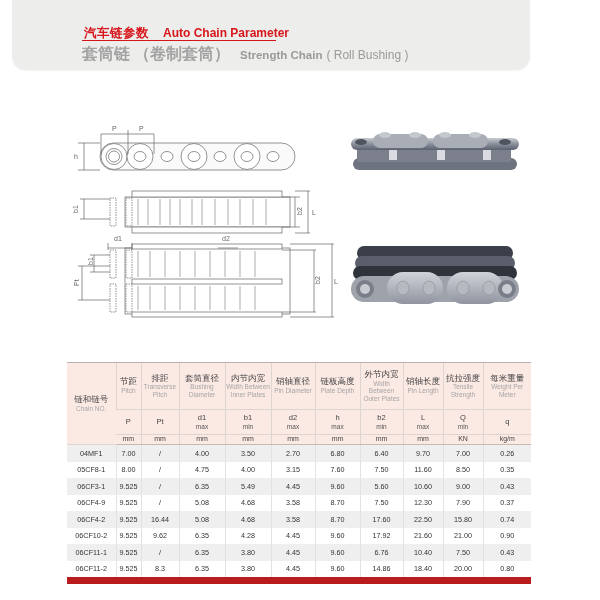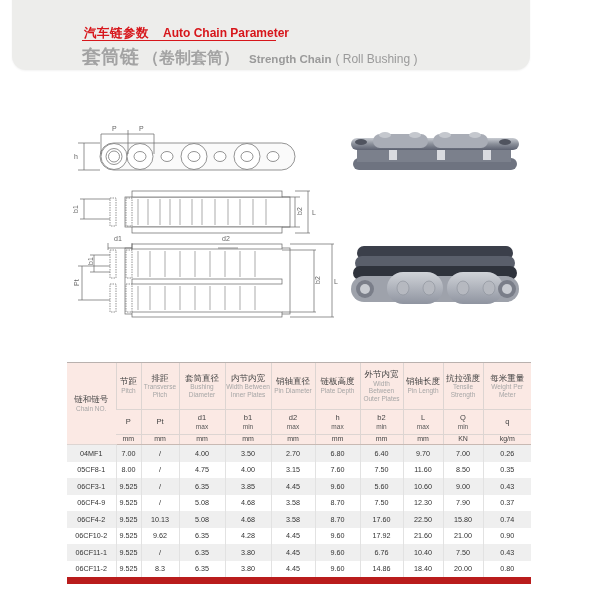--- a/index.html
+++ b/index.html
@@ -3,21 +3,21 @@
 <meta charset="utf-8">
 <style>
   html,body{margin:0;padding:0;background:#ffffff;}
   body{width:600px;height:600px;position:relative;overflow:hidden;font-family:"Liberation Sans","DejaVu Sans",sans-serif;}
   .header-panel{position:absolute;left:12px;top:-10px;width:518px;height:80px;background:#ededeb;border-radius:0 0 14px 14px;box-shadow:0 1px 2px rgba(0,0,0,0.05);}
   .header-line1{position:absolute;left:84px;top:25px;display:flex;align-items:baseline;gap:14px;}
   .h-cn{color:#d7161b;font-weight:bold;font-size:12.5px;letter-spacing:0.5px;font-family:"DejaVu Sans",sans-serif;}
   .h-en{color:#d7161b;font-weight:bold;font-size:12px;}
   .header-rule{position:absolute;left:82px;top:40px;width:194px;height:1px;background:#d7161b;}
   .header-line2{position:absolute;left:82px;top:44px;display:flex;align-items:baseline;gap:4px;color:#9e9e9e;}
-  .h2-cn{font-size:19px;font-weight:bold;font-family:"DejaVu Sans",sans-serif;color:#a3a3a3;text-align:right;}
+  .h2-cn{font-size:16px;font-weight:bold;font-family:"DejaVu Sans",sans-serif;color:#a3a3a3;text-align:right;}
   .h2-cn-sub{font-size:16px;font-weight:bold;color:#a3a3a3;font-family:"DejaVu Sans",sans-serif;}
   .h2-en{font-size:11.5px;font-weight:bold;color:#9a9a9a;margin-left:6px;}
   .h2-en-sub{font-size:12px;color:#9a9a9a;}
 
   .diagram{position:absolute;left:70px;top:120px;width:270px;height:200px;}
   .photo{position:absolute;}
 
   table.spec{position:absolute;left:67px;top:362px;width:464px;border-collapse:collapse;table-layout:fixed;font-size:6.5px;color:#555;}
   table.spec th{background:#fbe9e4;font-weight:normal;text-align:center;vertical-align:middle;border-left:1px solid #ddd5d2;border-bottom:1px solid #ddd5d2;padding:0;line-height:1.15;}
   table.spec th:first-child{border-left:none;}
@@ -331,21 +331,21 @@
         <td>7.50</td>
         <td>11.60</td>
         <td>8.50</td>
         <td>0.35</td>
       </tr>
       <tr>
         <td>06CF3-1</td>
         <td>9.525</td>
         <td>/</td>
         <td>6.35</td>
-        <td>3.85</td>
+        <td>5.49</td>
         <td>4.45</td>
         <td>9.60</td>
         <td>5.60</td>
         <td>10.60</td>
         <td>9.00</td>
         <td>0.43</td>
       </tr>
       <tr>
         <td>06CF4-9</td>
         <td>9.525</td>
@@ -355,21 +355,21 @@
         <td>3.58</td>
         <td>8.70</td>
         <td>7.50</td>
         <td>12.30</td>
         <td>7.90</td>
         <td>0.37</td>
       </tr>
       <tr>
         <td>06CF4-2</td>
         <td>9.525</td>
-        <td>10.13</td>
+        <td>16.44</td>
         <td>5.08</td>
         <td>4.68</td>
         <td>3.58</td>
         <td>8.70</td>
         <td>17.60</td>
         <td>22.50</td>
         <td>15.80</td>
         <td>0.74</td>
       </tr>
       <tr>

